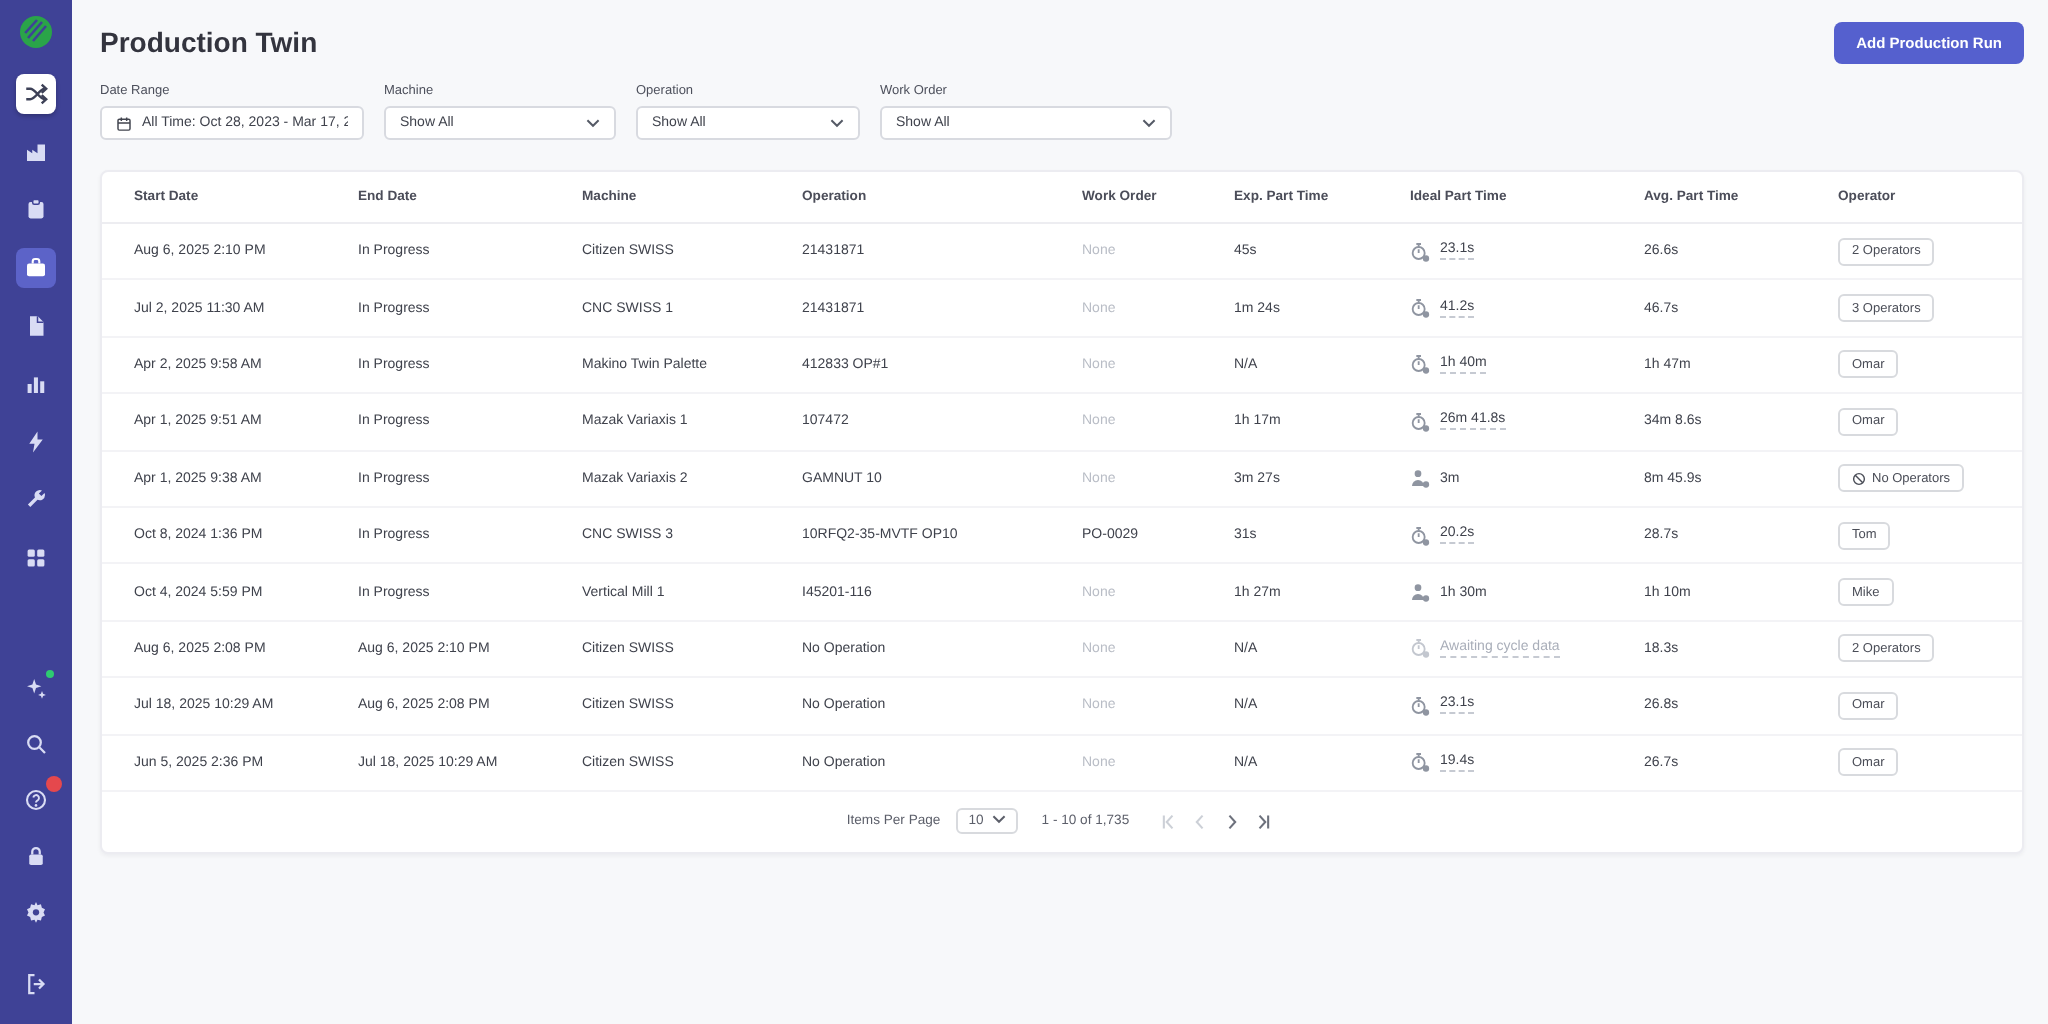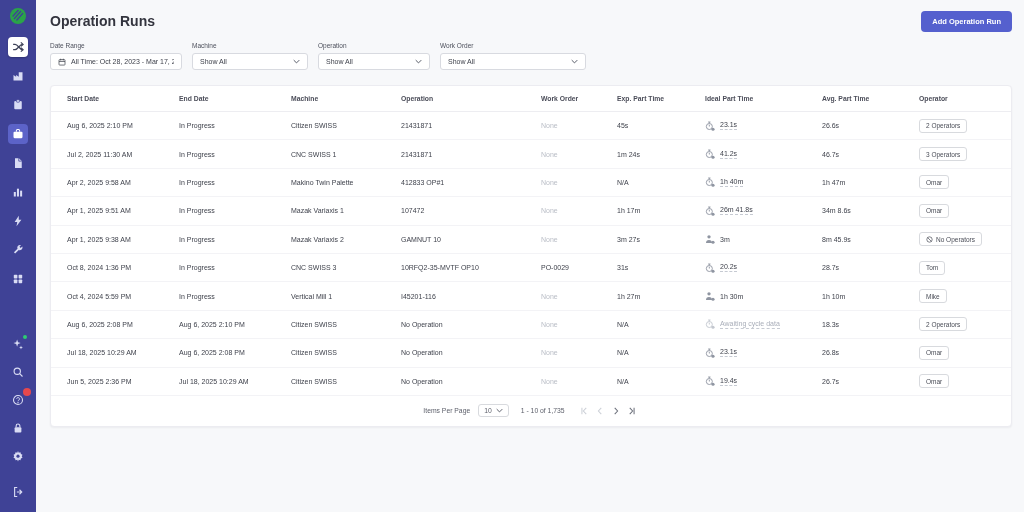--- a/index.html
+++ b/index.html
@@ -188,22 +188,22 @@
               <path d="M7 2H3.5v12H7" fill="none" stroke="currentColor" stroke-width="1.5"></path>
               <path d="M10 5l3 3-3 3M6.5 8H13" fill="none" stroke="currentColor" stroke-width="1.5"></path>
             </svg>
           </span>
         </div>
       </div>
   </aside>
 
   <main class="main">
     <div class="topbar">
-      <div class="title">Operation Runs</div>
-      <button class="add-btn">Add Operation Run</button>
+      <div class="title">Production Twin</div>
+      <button class="add-btn">Add Production Run</button>
     </div>
 
     <div class="filters" id="filters">
         <div class="filter" style="width: 132px;">
           <div class="filter-label">Date Range</div>
           <div class="control">
             <span class="cal">
               <svg width="8" height="8" viewBox="0 0 12 12">
                 <rect x="1.5" y="2.4" width="9" height="8.2" rx="1" fill="none" stroke="currentColor" stroke-width="1.1"></rect>
                 <path d="M4 1.1v2.6M8 1.1v2.6M1.5 5.2h9" stroke="currentColor" stroke-width="1.1"></path>

